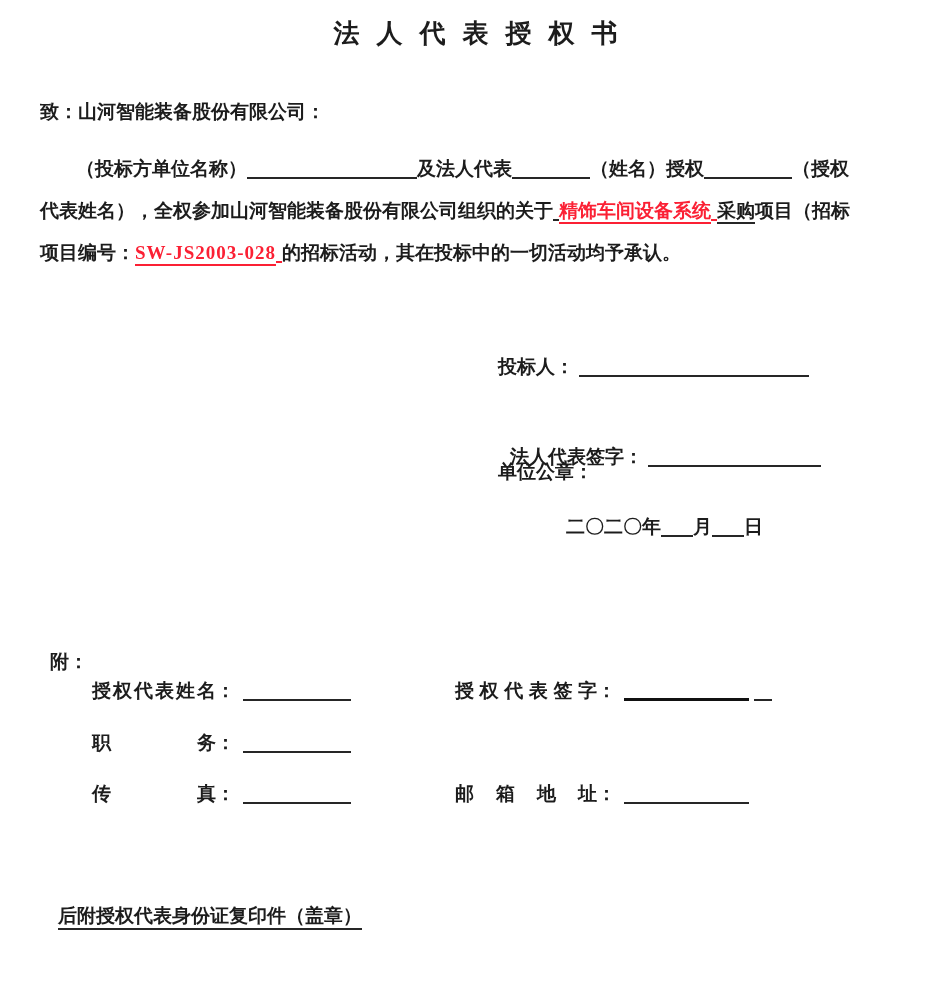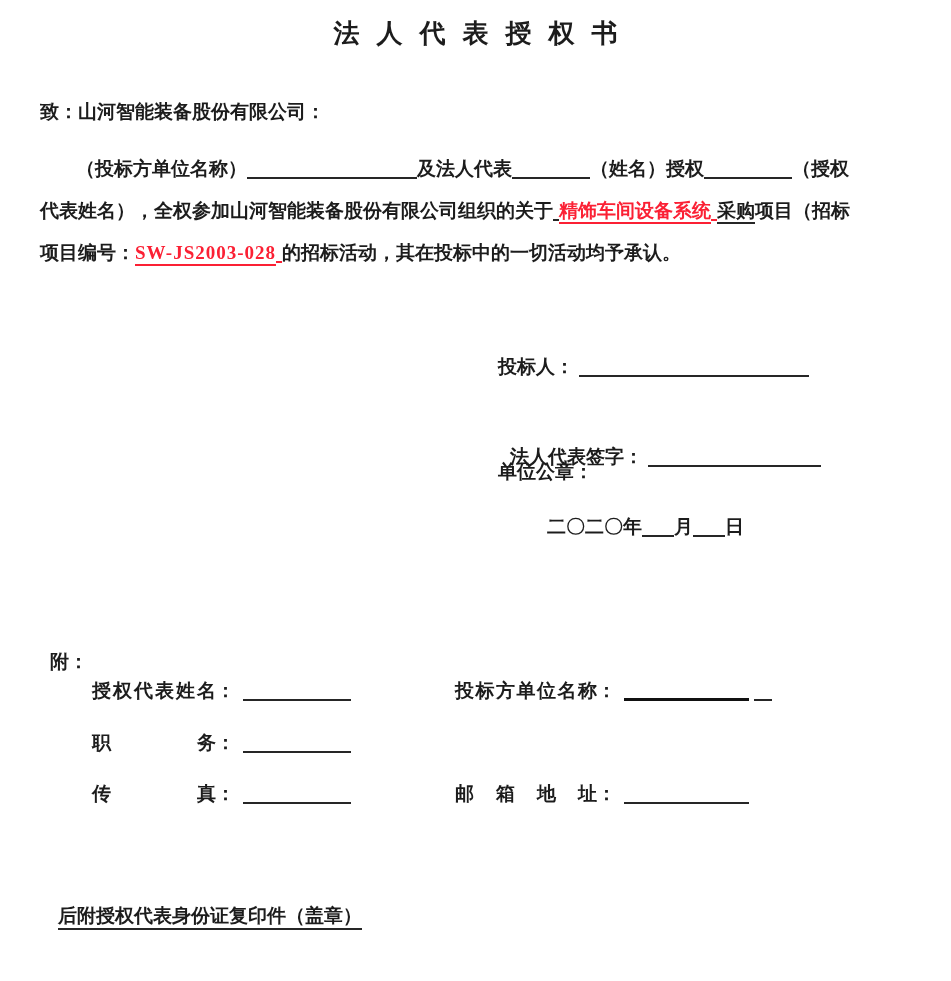--- a/index.html
+++ b/index.html
@@ -69,31 +69,31 @@
   </div>
 
   <div class="abs bodytxt" style="left:510px;top:406px;margin-top:38px;">
     <span>法人代表签字：</span><span class="blank w173 gap5"></span>
   </div>
 
   <div class="abs bodytxt" style="left:498px;top:459px;">
     <span>单位公章：</span>
   </div>
 
-  <div class="abs bodytxt" style="left:547px;top:514px;">
+  <div class="abs bodytxt" style="left:566px;top:514px;">
     <span>二〇二〇年</span><span class="blank w32"></span><span>月</span><span class="blank w32"></span><span>日</span>
   </div>
 
   <div class="abs bodytxt" style="left:50px;top:649px;">附：</div>
 
   <div class="abs bodytxt" style="left:92px;top:678px;">
     <span class="jlabel jw124">授权代表姓名</span><span>：</span><span class="blank w108 gap8"></span>
   </div>
   <div class="abs bodytxt" style="left:455px;top:678px;">
-    <span class="jlabel jw142">投标方单位名称</span><span>：</span><span class="blank w125 thick gap8"></span><span class="blank w18 gap5"></span>
+    <span class="jlabel jw142">授权代表签字</span><span>：</span><span class="blank w125 thick gap8"></span><span class="blank w18 gap5"></span>
   </div>
 
   <div class="abs bodytxt" style="left:92px;top:730px;">
     <span class="jlabel jw124">职务</span><span>：</span><span class="blank w108 gap8"></span>
   </div>
 
   <div class="abs bodytxt" style="left:92px;top:781px;">
     <span class="jlabel jw124">传真</span><span>：</span><span class="blank w108 gap8"></span>
   </div>
   <div class="abs bodytxt" style="left:455px;top:781px;">

